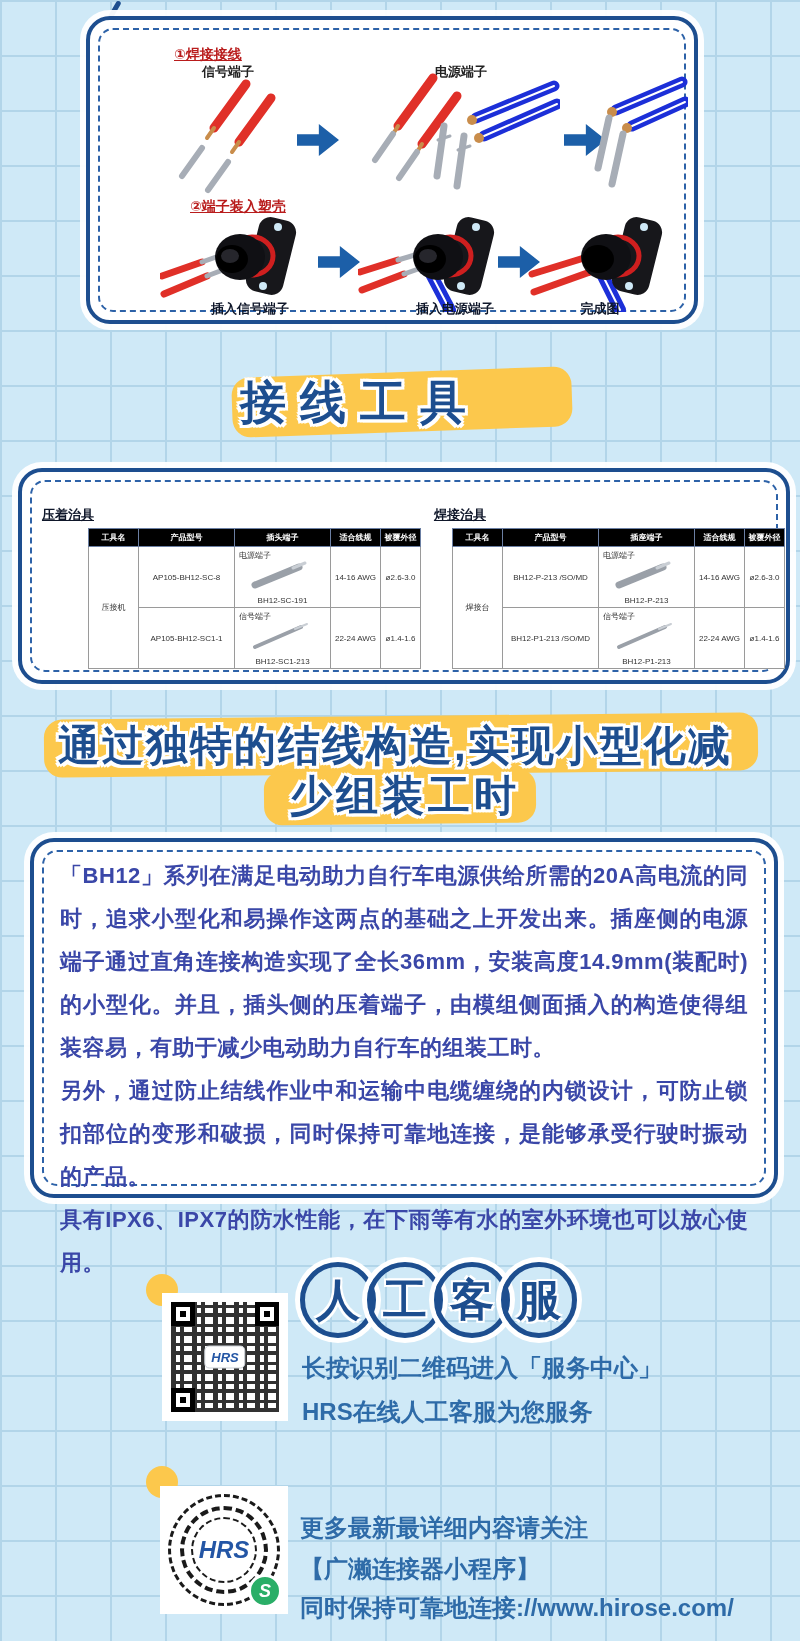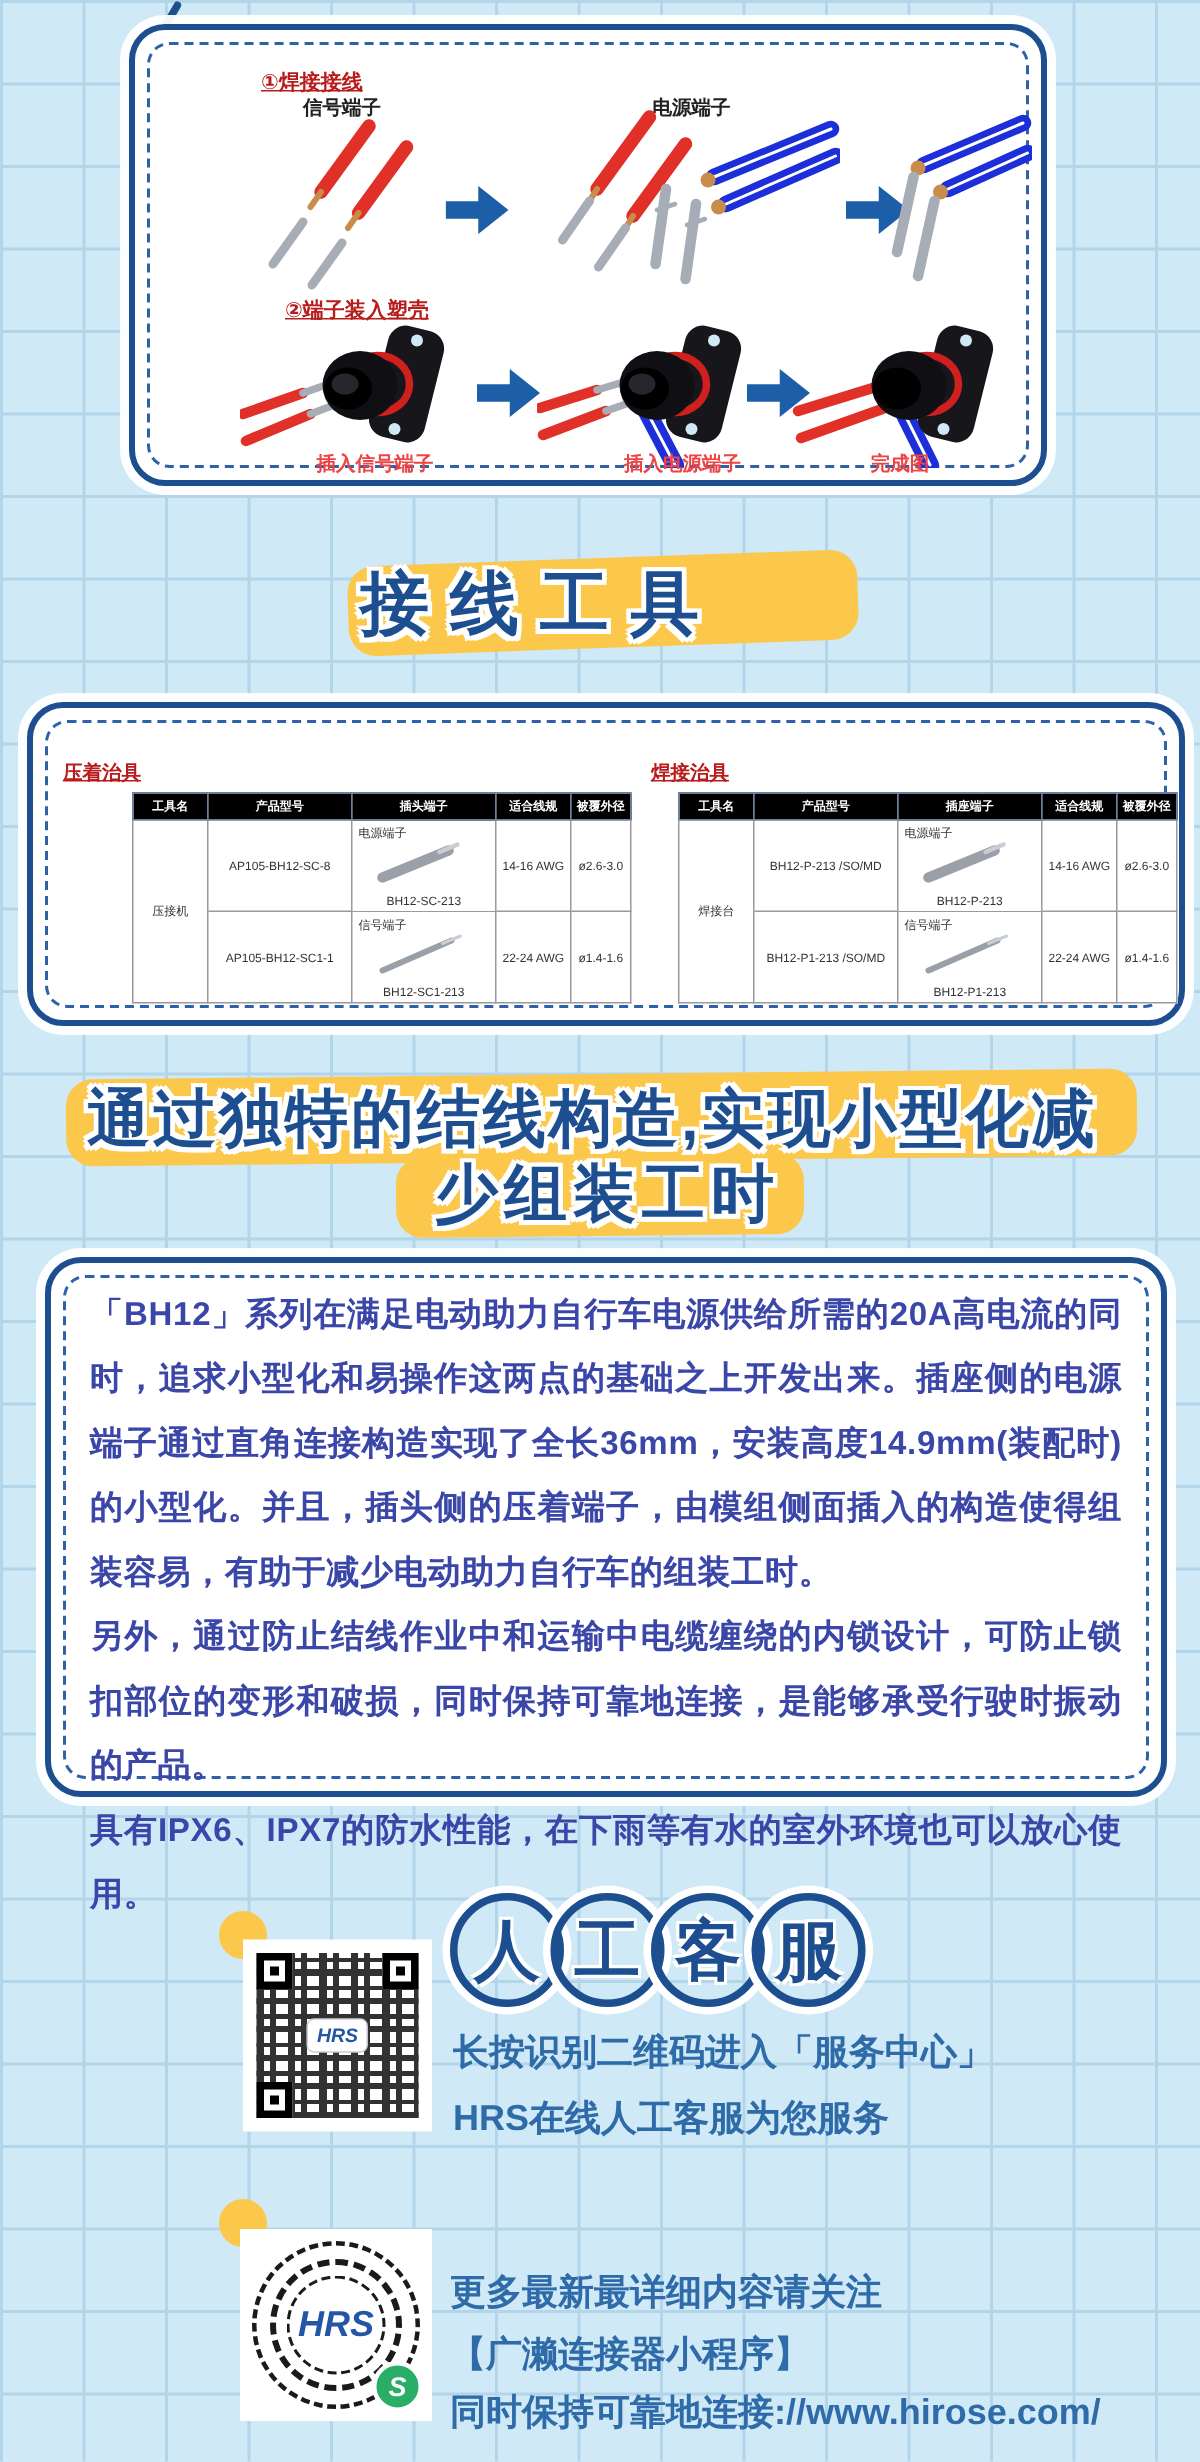--- a/index.html
+++ b/index.html
@@ -25,27 +25,27 @@
   
   .hl-pill{position:absolute;background:#fcc84c;border-radius:18px;}
   .hl-text{
     position:absolute;font-weight:bold;color:#1d4e8f;white-space:nowrap;
     text-shadow:-3px -3px 0 #fff,3px -3px 0 #fff,-3px 3px 0 #fff,3px 3px 0 #fff,
                 -3px 0 0 #fff,3px 0 0 #fff,0 -3px 0 #fff,0 3px 0 #fff;
   }
   
   .step-label{position:absolute;font-size:14px;font-weight:bold;color:#b91c1c;text-decoration:underline;}
   .small-label{position:absolute;font-size:13px;font-weight:bold;color:#222;}
-  .caption{position:absolute;font-size:13px;font-weight:bold;color:#ef4444;text-align:center;}
+  .caption{position:absolute;font-size:13px;font-weight:bold;color:#0f172a;text-align:center;}
   .arrow{
     position:absolute;background:#1c5fa8;
     clip-path:polygon(0 32%,52% 32%,52% 0,100% 50%,52% 100%,52% 68%,0 68%);
   }
   
-  .jig-title{position:absolute;font-size:13px;font-weight:bold;color:#b91c1c;text-decoration:underline;}
+  .jig-title{position:absolute;font-size:13px;font-weight:bold;color:#0f172a;text-decoration:underline;}
   table.jig{position:absolute;border-collapse:collapse;background:#fff;table-layout:fixed;}
   table.jig th{
     background:#000000;color:#fff;font-size:8px;font-weight:bold;
     border:1px solid #6b7fa3;padding:3px 1px;
   }
   table.jig td{
     border:1px solid #9a9a9a;font-size:8px;color:#333;text-align:center;
     padding:2px;background:#fff;
   }
   td.termcell{position:relative;height:56px;}
@@ -253,21 +253,21 @@
     <tbody>
       <tr>
         <td rowspan="2">压接机</td>
         <td>AP105-BH12-SC-8</td>
         <td class="termcell">
           <div class="ttype">电源端子</div>
           <svg class="term-pic" width="66" height="30" viewBox="0 0 66 30">
               <line x1="8" y1="25" x2="52" y2="7" stroke="#9aa0a8" stroke-width="7" stroke-linecap="round"></line>
               <line x1="46" y1="8" x2="58" y2="3" stroke="#c9ced4" stroke-width="3" stroke-linecap="round"></line>
             </svg>
-          <div class="tpart">BH12-SC-213</div>
+          <div class="tpart">BH12-SC-191</div>
         </td>
         <td>14-16 AWG</td>
         <td>ø2.6-3.0</td>
       </tr>
       <tr>
         <td>AP105-BH12-SC1-1</td>
         <td class="termcell">
           <div class="ttype">信号端子</div>
           <svg class="term-pic" width="66" height="30" viewBox="0 0 66 30">
               <line x1="8" y1="26" x2="54" y2="6" stroke="#9aa0a8" stroke-width="4" stroke-linecap="round"></line>

